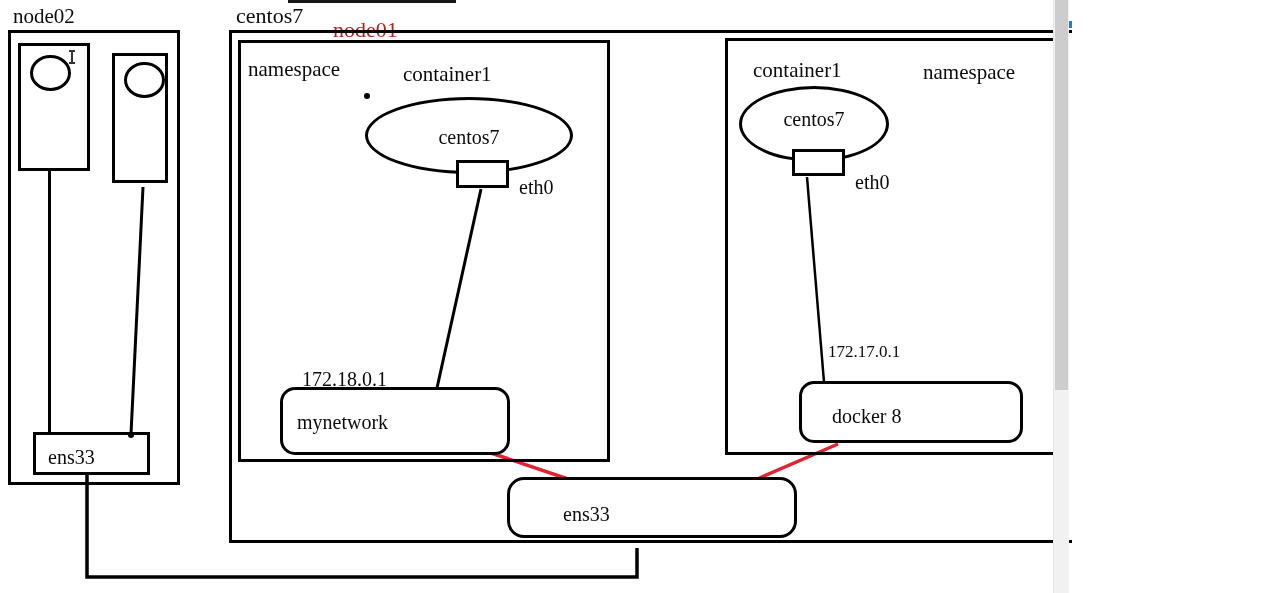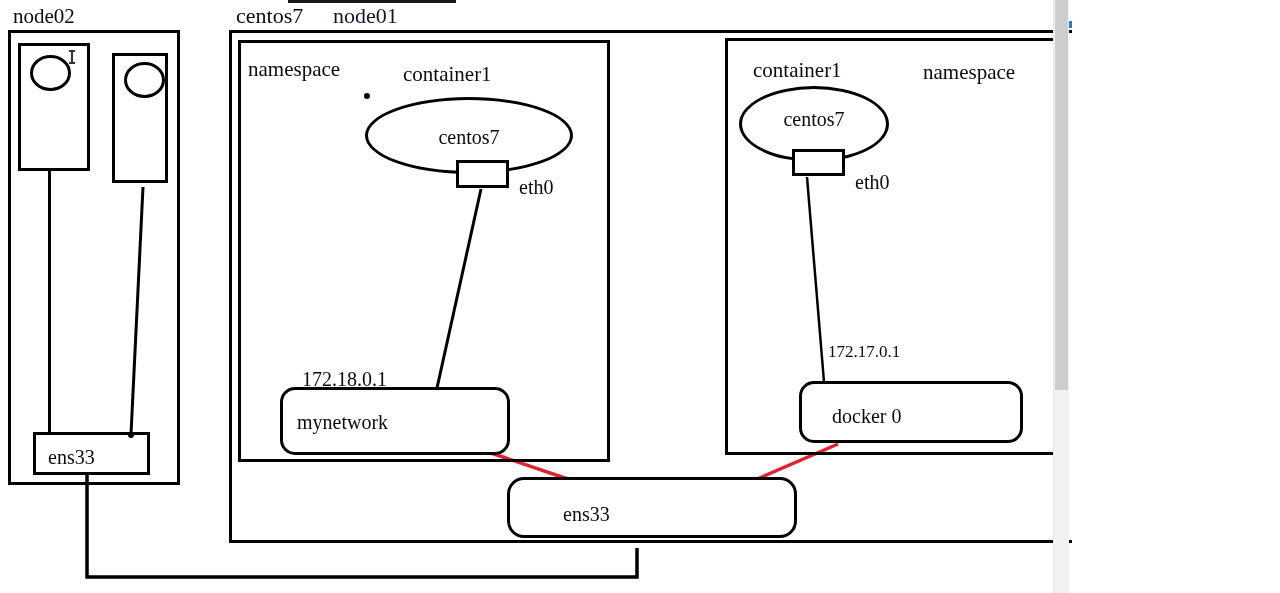--- a/index.html
+++ b/index.html
@@ -5,21 +5,21 @@
   html,body{margin:0;padding:0;background:#fff;}
   #stage{
     position:relative;width:1072px;height:593px;background:#ffffff;
     overflow:hidden;font-family:Liberation Serif, serif;color:#0b0b0b;
   }
   .lbl{position:absolute;white-space:nowrap;line-height:1.1;}
   .box{position:absolute;border:3px solid #000;background:transparent;box-sizing:border-box;}
   .rbox{position:absolute;border:3px solid #000;border-radius:15px;background:#fff;box-sizing:border-box;}
   .ellipse{position:absolute;border:3px solid #000;border-radius:50%;background:transparent;box-sizing:border-box;}
   .port{position:absolute;border:3px solid #000;background:#fff;box-sizing:border-box;}
-  .red{color:#0f172a;}
+  .red{color:#b91c1c;margin-top:14px;}
   svg{position:absolute;left:0;top:0;}
   .dot{position:absolute;background:#000;border-radius:50%;}
   
   .sb-track{position:absolute;right:3px;top:0;width:15px;height:593px;background:#f1f1f1;border-left:1px solid #e6e6e6;}
   .sb-thumb{position:absolute;right:4px;top:0;width:13px;height:390px;background:#cdcdcd;}
   .sb-accent{position:absolute;right:0;top:21px;width:3px;height:7px;background:#1e7bd7;}
   .cursor-ibeam{position:absolute;width:10px;height:14px;}
   .cursor-ibeam:before,.cursor-ibeam:after{content:"";position:absolute;left:2px;width:6px;height:2px;background:#333;}
   .cursor-ibeam:before{top:0;}
   .cursor-ibeam:after{bottom:0;}
@@ -83,21 +83,21 @@
     <div>
       <div class="box" style="left:725px;top:38px;width:343px;height:417px;"></div>
       <span class="lbl" style="left:753px;top:59px;font-size:21px;">container1</span>
       <span class="lbl" style="left:923px;top:61px;font-size:21px;">namespace</span>
       <div class="ellipse" style="left:739px;top:86px;width:150px;height:76px;"></div>
       <span class="lbl" style="left:739px;top:108px;width:150px;text-align:center;font-size:20px;">centos7</span>
       <div class="port" style="left:792px;top:149px;width:53px;height:27px;"></div>
       <span class="lbl" style="left:855px;top:171px;font-size:20px;">eth0</span>
       <span class="lbl" style="left:828px;top:343px;font-size:17px;">172.17.0.1</span>
       <div class="rbox" style="left:799px;top:381px;width:224px;height:62px;"></div>
-      <span class="lbl" style="left:832px;top:405px;font-size:20px;">docker 0</span>
+      <span class="lbl" style="left:832px;top:405px;font-size:20px;">docker 8</span>
     </div>
 
     <div class="rbox" style="left:507px;top:477px;width:290px;height:61px;border-radius:17px;"></div>
     <span class="lbl" style="left:563px;top:503px;font-size:20px;">ens33</span>
   </div>
 
   <span class="lbl" style="left:1131px;top:56px;font-size:22px;color:#cb2b33;">云原生</span>
 
   <div class="sb-track"></div>
   <div class="sb-thumb"></div>

